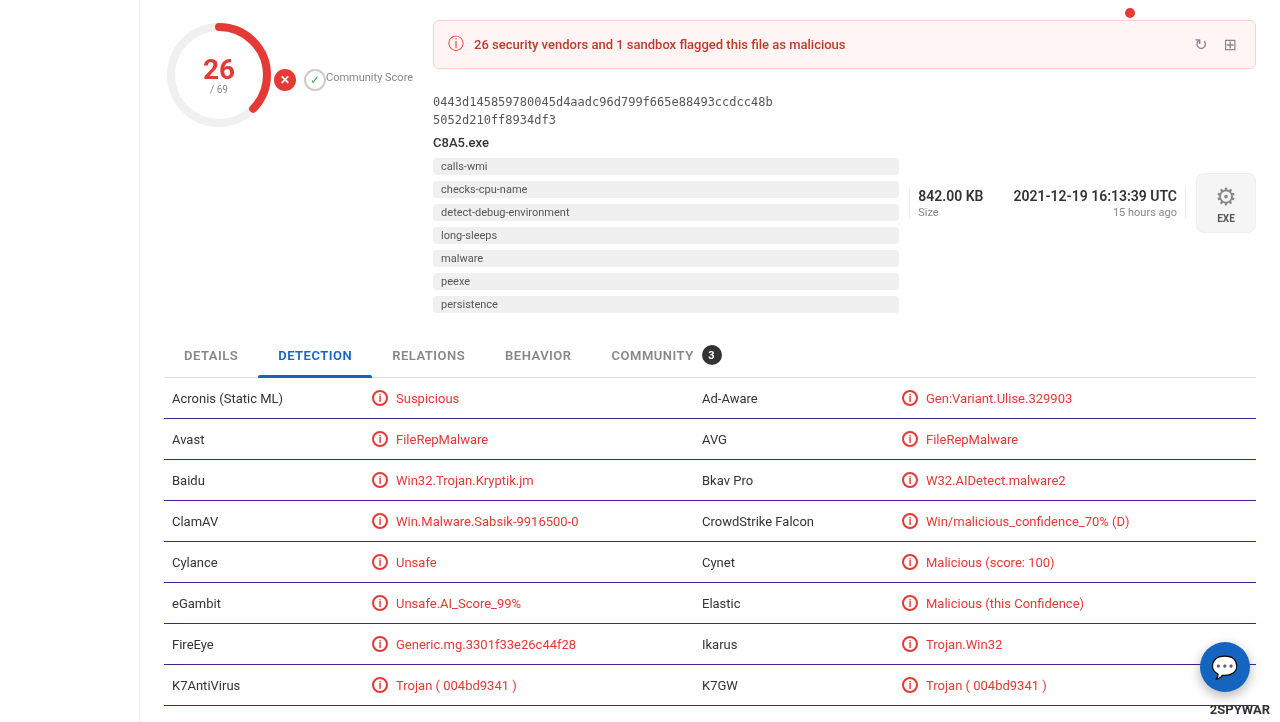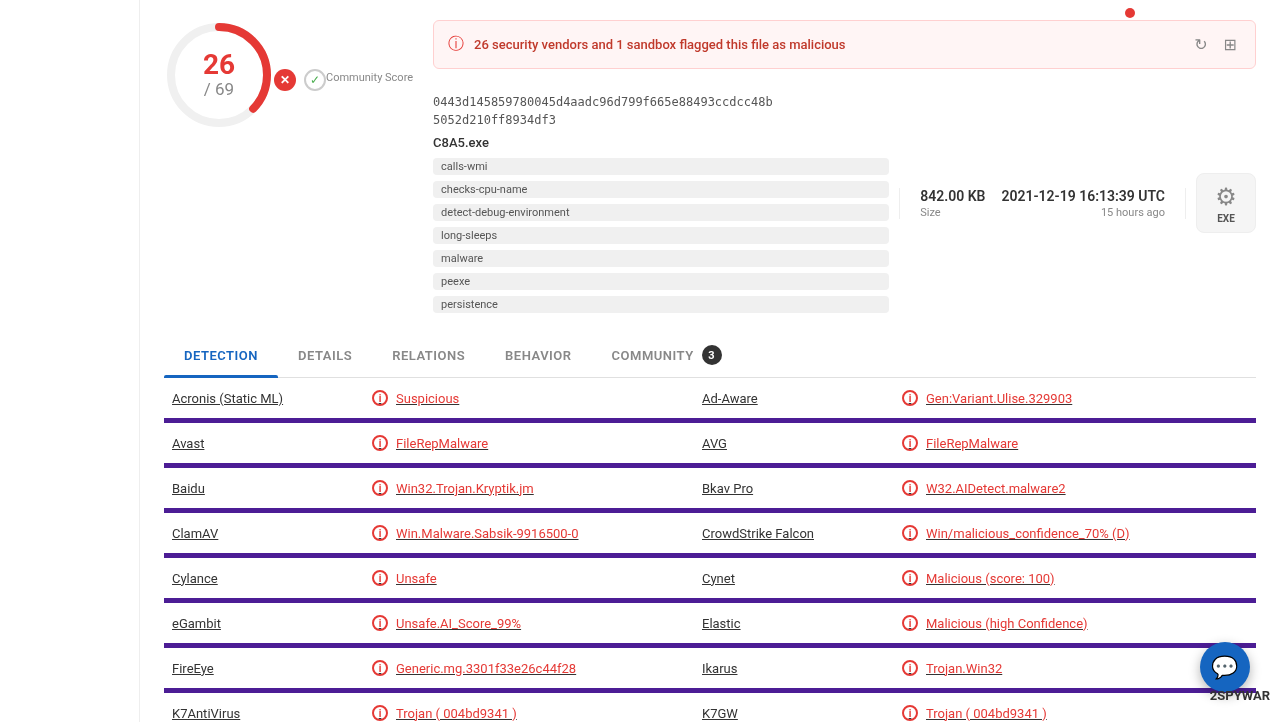--- a/index.html
+++ b/index.html
@@ -68,21 +68,21 @@
 
     .score-big {
       font-size: 28px;
       font-weight: 700;
       color: #e53935;
       display: block;
       line-height: 1;
     }
 
     .score-total {
-      font-size: 17px;
+      font-size: 10px;
       color: #888;
       display: block;
     }
 
     .community-bar-track {
       flex: 1;
       height: 4px;
       background: #eee;
       border-radius: 2px;
       position: relative;
@@ -201,23 +201,23 @@
     .tag {
       background: #f0f0f0;
       border-radius: 4px;
       padding: 2px 8px;
       font-size: 11px;
       color: #555;
     }
 
     .file-meta {
       display: flex;
-      gap: 16px;
+      gap: 30px;
       align-items: flex-start;
-      padding: 0 20px;
+      padding: 0 8px;
       border-left: 1px solid #eee;
       border-right: 1px solid #eee;
     }
 
     .meta-item {
       text-align: left;
     }
 
     .meta-value {
       font-size: 14px;
@@ -313,22 +313,21 @@
       font-weight: 700;
     }
 
     
     .detection-table {
       width: 100%;
       border-collapse: collapse;
     }
 
     .detection-table tr {
-      border-bottom: 5px solid #4c1d95;
-      text-decoration: underline;
+      border-bottom: 1px solid #4c1d95;
     }
 
     .detection-table td {
       padding: 12px 8px;
       vertical-align: middle;
     }
 
     .vendor-name {
       font-size: 13px;
       color: #333;
@@ -374,21 +373,21 @@
       align-items: center;
       justify-content: center;
       font-size: 22px;
       cursor: pointer;
       box-shadow: 0 4px 12px rgba(0,0,0,0.3);
     }
 
     
     .watermark {
       position: fixed;
-      bottom: 19px;
+      bottom: 5px;
       right: 10px;
       font-size: 13px;
       font-weight: 700;
       color: #333;
     }
 
     .watermark span.spy {
       color: #333;
     }
 
@@ -488,25 +487,25 @@
 
           <div class="file-type-icon">
             <span class="file-type-gear">⚙</span>
             <span class="file-type-label">EXE</span>
           </div>
         </div>
       </div>
     </div>
 
     <div class="tabs">
+      <div class="tab">
+        <span>DETAILS</span>
+      </div>
       <div class="tab active">
         <span>DETECTION</span>
-      </div>
-      <div class="tab">
-        <span>DETAILS</span>
       </div>
       <div class="tab">
         <span>RELATIONS</span>
       </div>
       <div class="tab">
         <span>BEHAVIOR</span>
       </div>
       <div class="tab">
         <span>COMMUNITY</span>
         <span class="tab-badge">3</span>
@@ -606,21 +605,21 @@
               <div class="detection-result">
                 <span class="info-circle">i</span>
                 <span class="detection-name">Unsafe.AI_Score_99%</span>
               </div>
             </td>
             <td style="width: 30px;"></td>
             <td class="vendor-name">Elastic</td>
             <td>
               <div class="detection-result">
                 <span class="info-circle">i</span>
-                <span class="detection-name">Malicious (high Confidence)</span>
+                <span class="detection-name">Malicious (this Confidence)</span>
               </div>
             </td>
           </tr>
           <tr>
             <td class="vendor-name">FireEye</td>
             <td style="width: 300px;">
               <div class="detection-result">
                 <span class="info-circle">i</span>
                 <span class="detection-name">Generic.mg.3301f33e26c44f28</span>
               </div>

